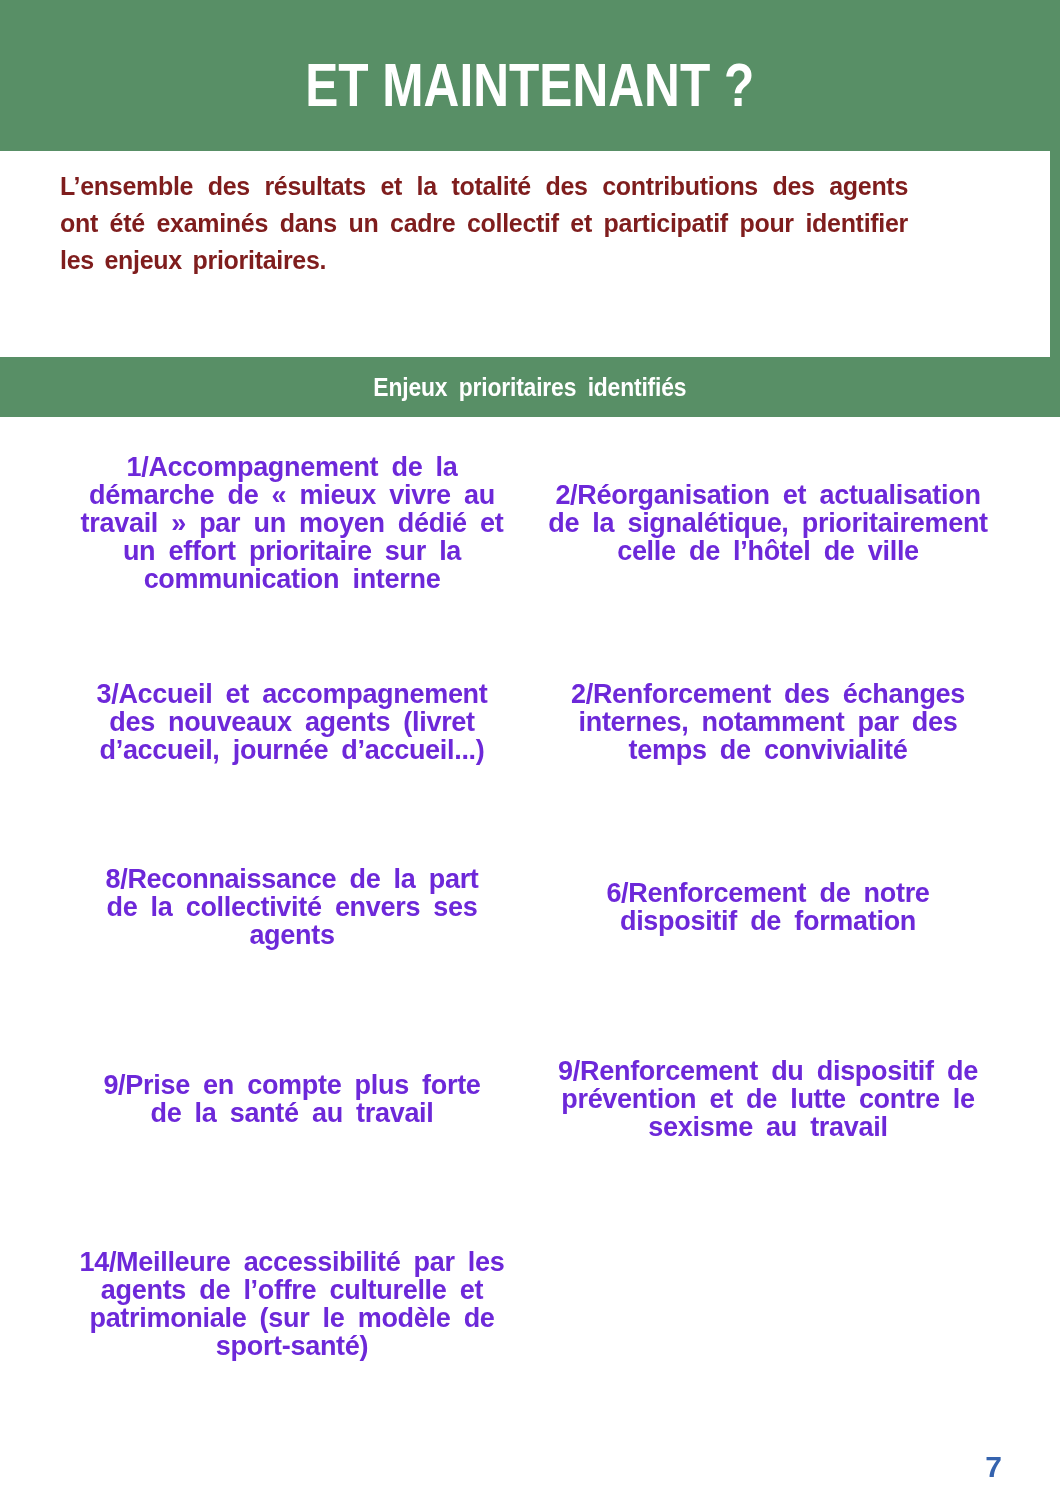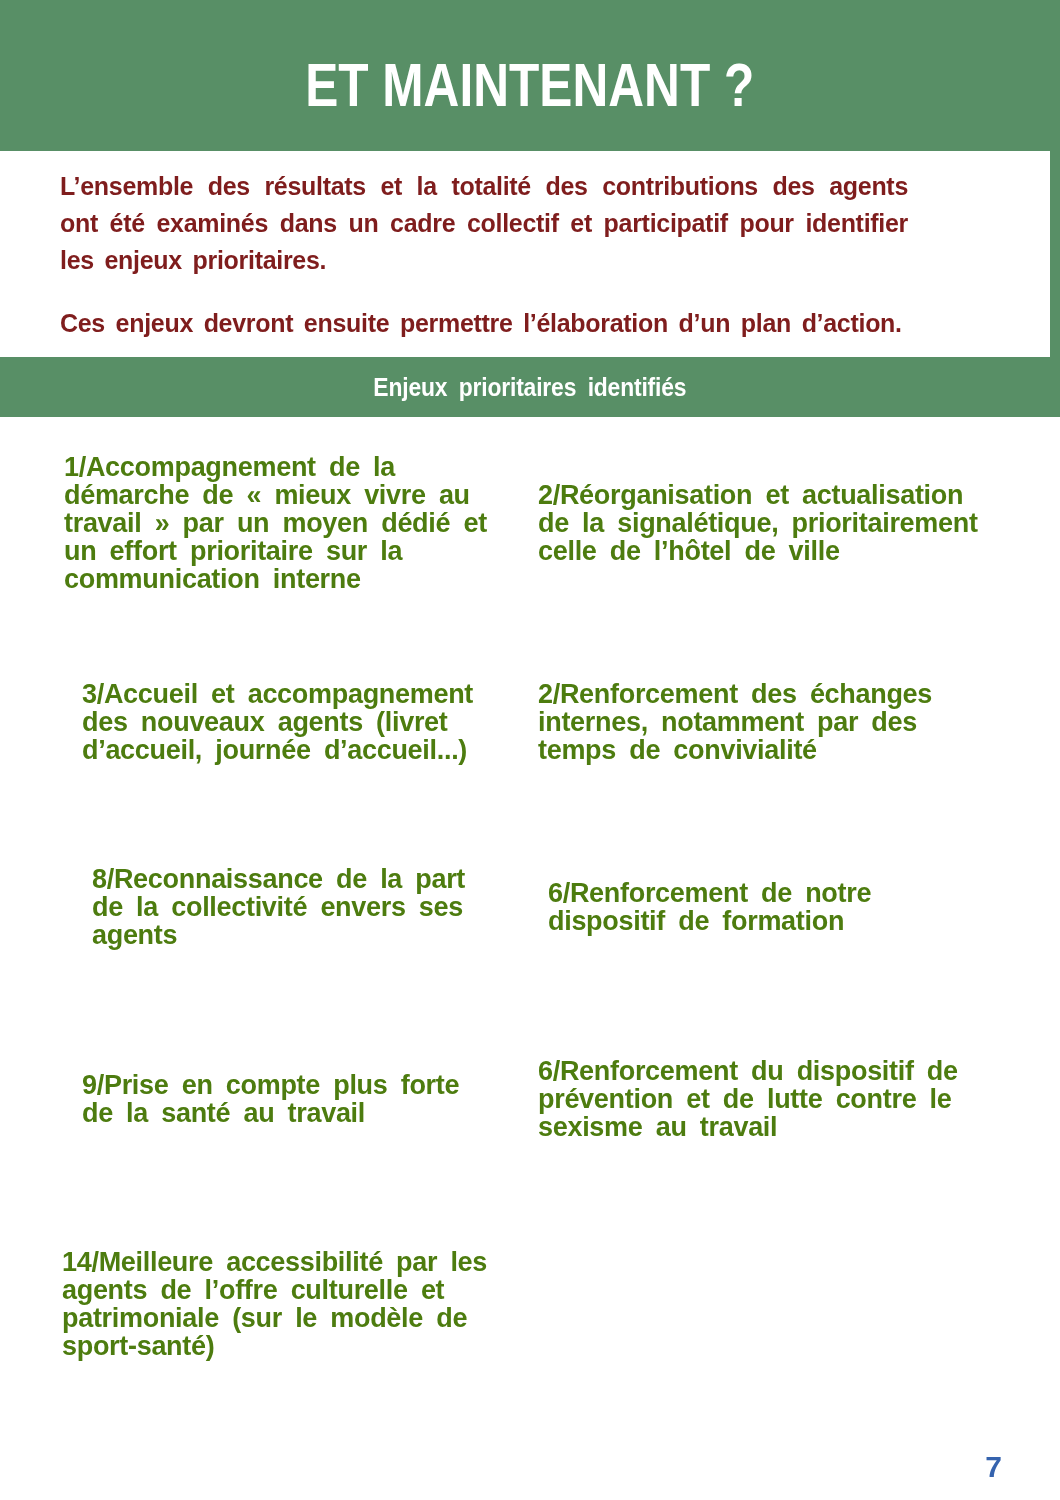--- a/index.html
+++ b/index.html
@@ -96,27 +96,27 @@
     grid-template-columns: 460px 460px;
     grid-template-rows: 212px 186px 184px 200px 210px;
     column-gap: 16px;
   }
   .cell {
     display: flex;
     align-items: center;
     justify-content: center;
   }
   .cell .item-text {
-    color: #4d7c0f;
+    color: #6d28d9;
     font-size: 27px;
     font-weight: 700;
     line-height: 28px;
     letter-spacing: -0.3px;
     word-spacing: 6px;
-    text-align: left;
+    text-align: center;
   }
 
   
   .page-number {
     position: absolute;
     right: 58px;
     bottom: 16px;
     color: #3563ae;
     font-size: 30px;
     font-weight: 700;
@@ -128,21 +128,20 @@
 <div class="page">
 
   <header class="banner">
     <h1>ET MAINTENANT ?</h1>
   </header>
 
   <div class="right-strip"></div>
 
   <section class="intro">
     <p>L’ensemble des résultats et la totalité des contributions des agents ont été examinés dans un cadre collectif et participatif pour identifier les enjeux prioritaires.</p>
-    <p>Ces enjeux devront ensuite permettre l’élaboration d’un plan d’action.</p>
   </section>
 
   <div class="section-bar">
     <span>Enjeux prioritaires identifiés</span>
   </div>
 
   <main class="grid">
     <div class="cell">
       <div class="item-text" style="max-width:456px;">1/Accompagnement de la démarche de « mieux vivre au travail » par un moyen dédié et un effort prioritaire sur la communication interne</div>
     </div>
@@ -158,21 +157,21 @@
     <div class="cell">
       <div class="item-text" style="max-width:400px;">8/Reconnaissance de la part de la collectivité envers ses agents</div>
     </div>
     <div class="cell">
       <div class="item-text" style="max-width:440px;">6/Renforcement de notre dispositif de formation</div>
     </div>
     <div class="cell">
       <div class="item-text" style="max-width:420px;">9/Prise en compte plus forte de la santé au travail</div>
     </div>
     <div class="cell">
-      <div class="item-text" style="max-width:470px;">6/Renforcement du dispositif de prévention et de lutte contre le sexisme au travail</div>
+      <div class="item-text" style="max-width:470px;">9/Renforcement du dispositif de prévention et de lutte contre le sexisme au travail</div>
     </div>
     <div class="cell">
       <div class="item-text" style="max-width:465px;">14/Meilleure accessibilité par les agents de l’offre culturelle et patrimoniale (sur le modèle de sport-santé)</div>
     </div>
   </main>
 
   <span class="page-number">7</span>
 
 </div>
 

